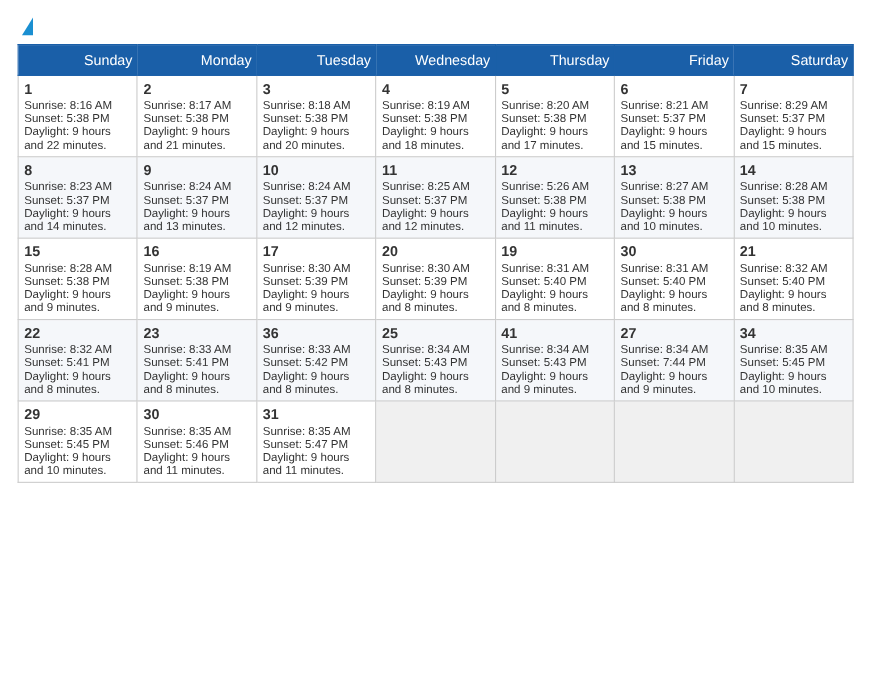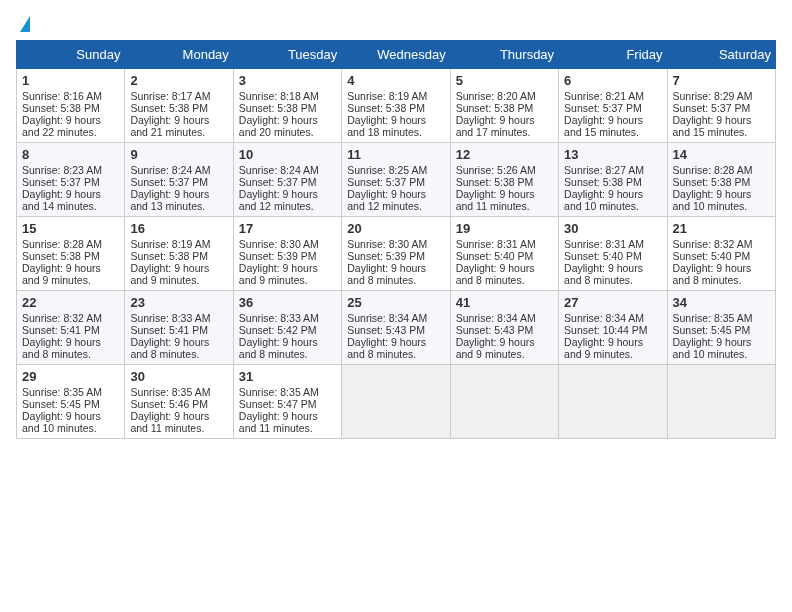--- a/index.html
+++ b/index.html
@@ -287,21 +287,21 @@
         <td>
           <span class="day-num">41</span>
           <div>Sunrise: 8:34 AM</div>
           <div>Sunset: 5:43 PM</div>
           <div>Daylight: 9 hours</div>
           <div>and 9 minutes.</div>
         </td>
         <td>
           <span class="day-num">27</span>
           <div>Sunrise: 8:34 AM</div>
-          <div>Sunset: 10:44 PM</div>
+          <div>Sunset: 7:44 PM</div>
           <div>Daylight: 9 hours</div>
           <div>and 9 minutes.</div>
         </td>
         <td>
           <span class="day-num">34</span>
           <div>Sunrise: 8:35 AM</div>
           <div>Sunset: 5:45 PM</div>
           <div>Daylight: 9 hours</div>
           <div>and 10 minutes.</div>
         </td>

